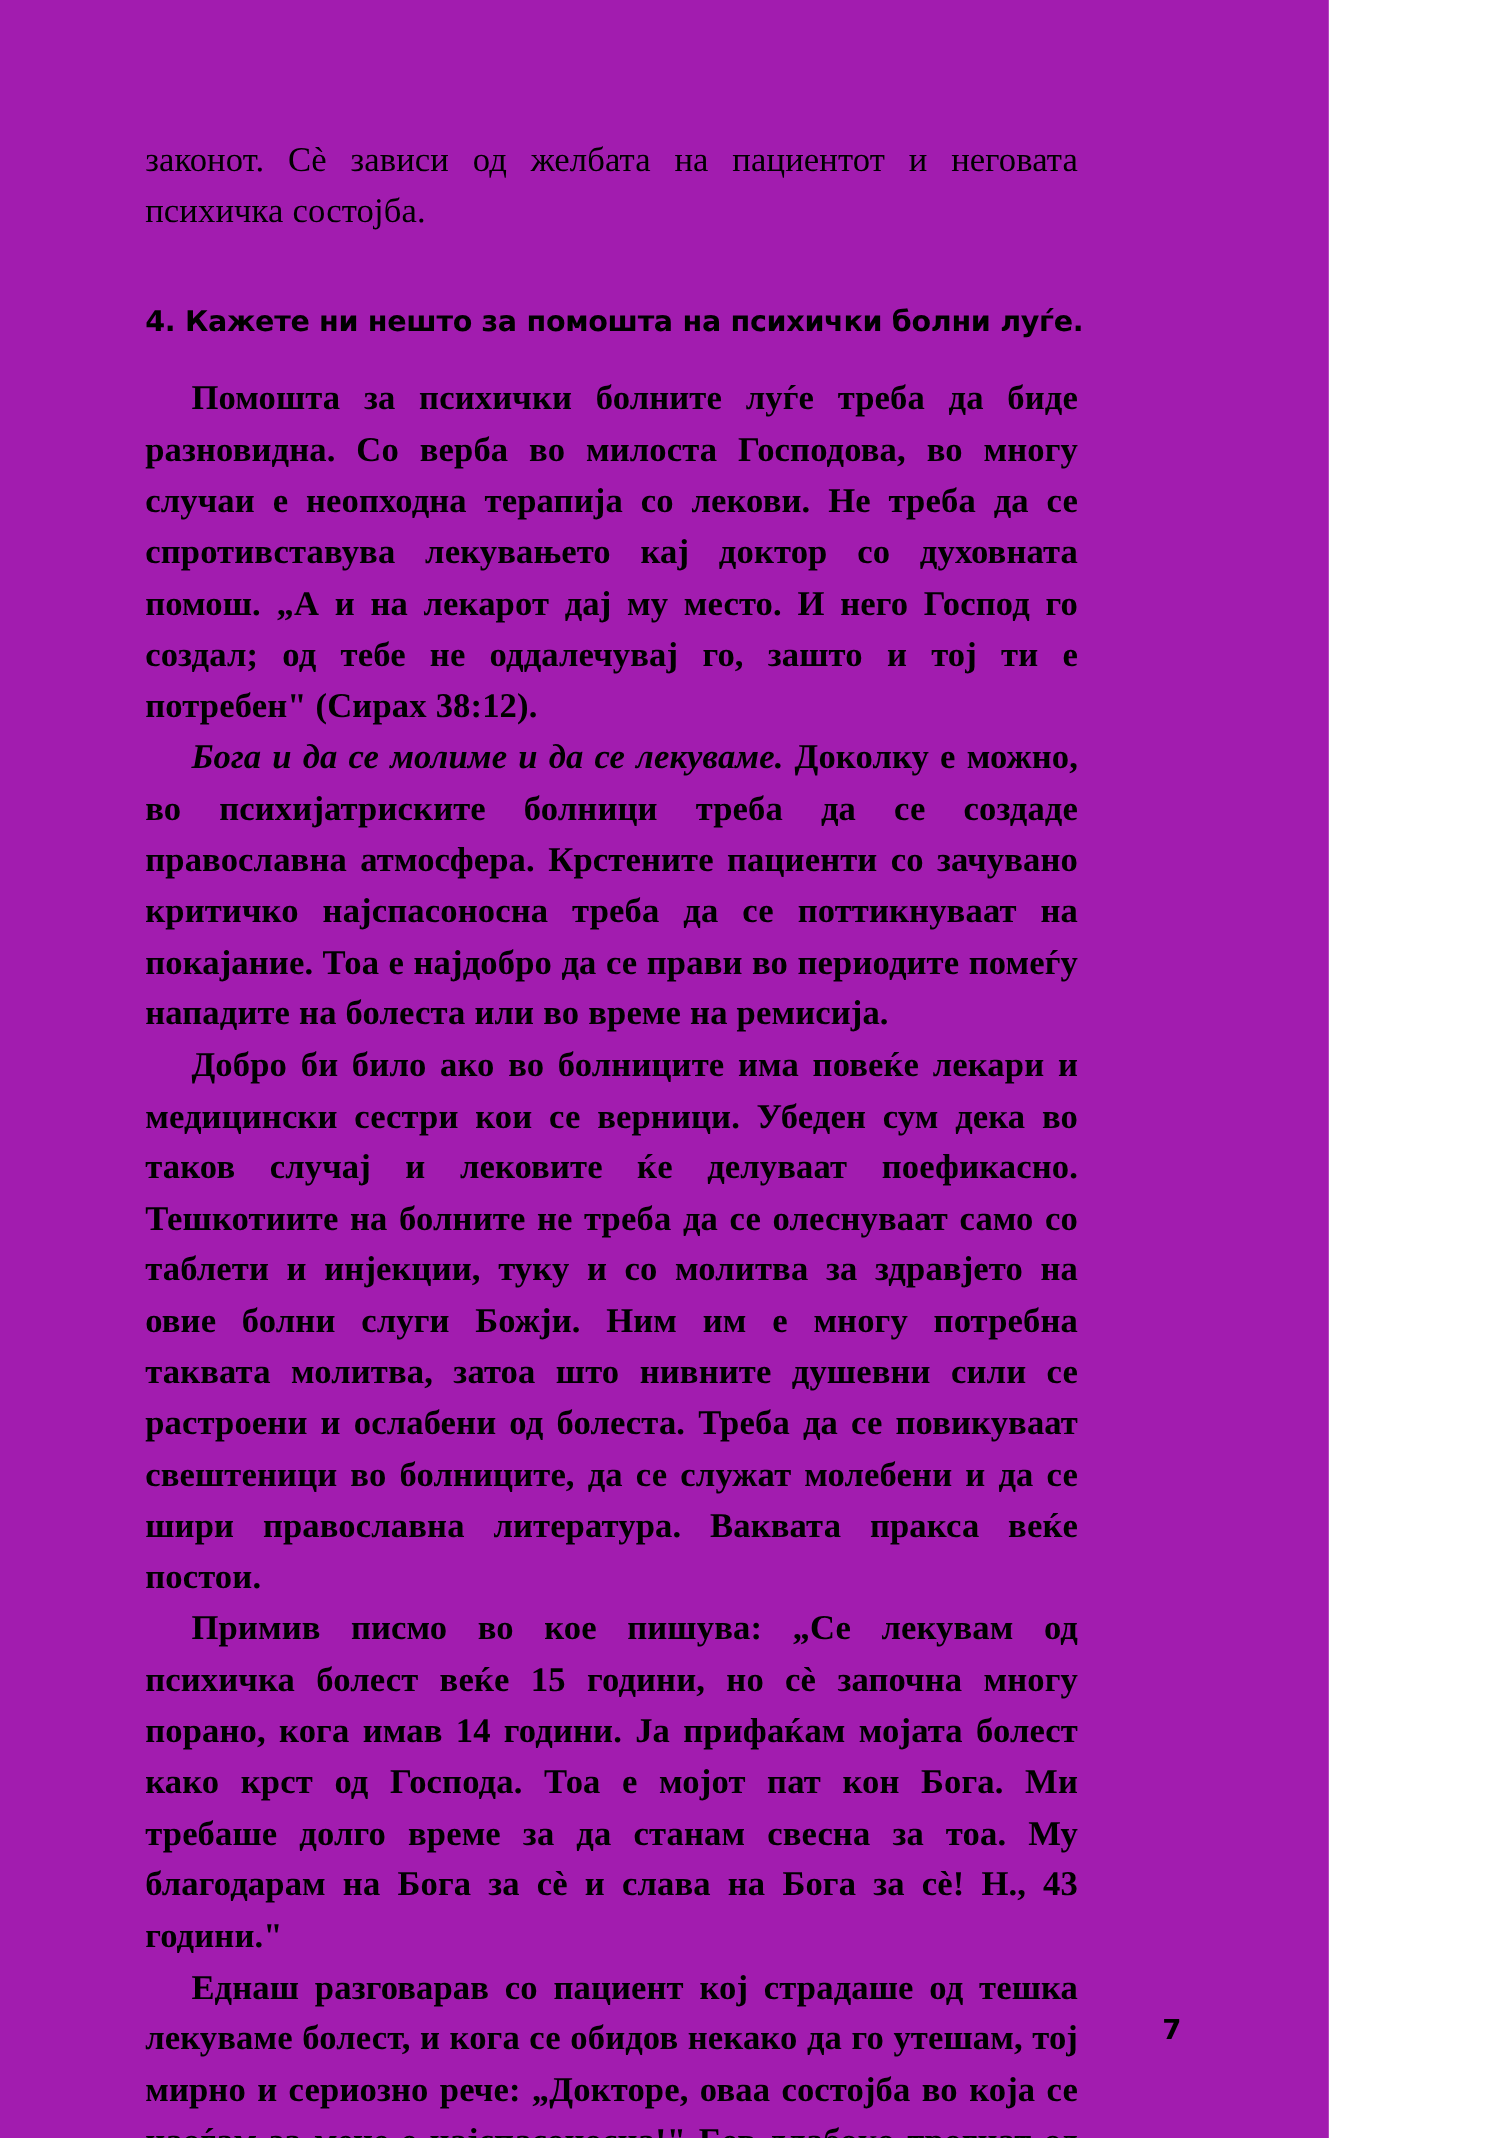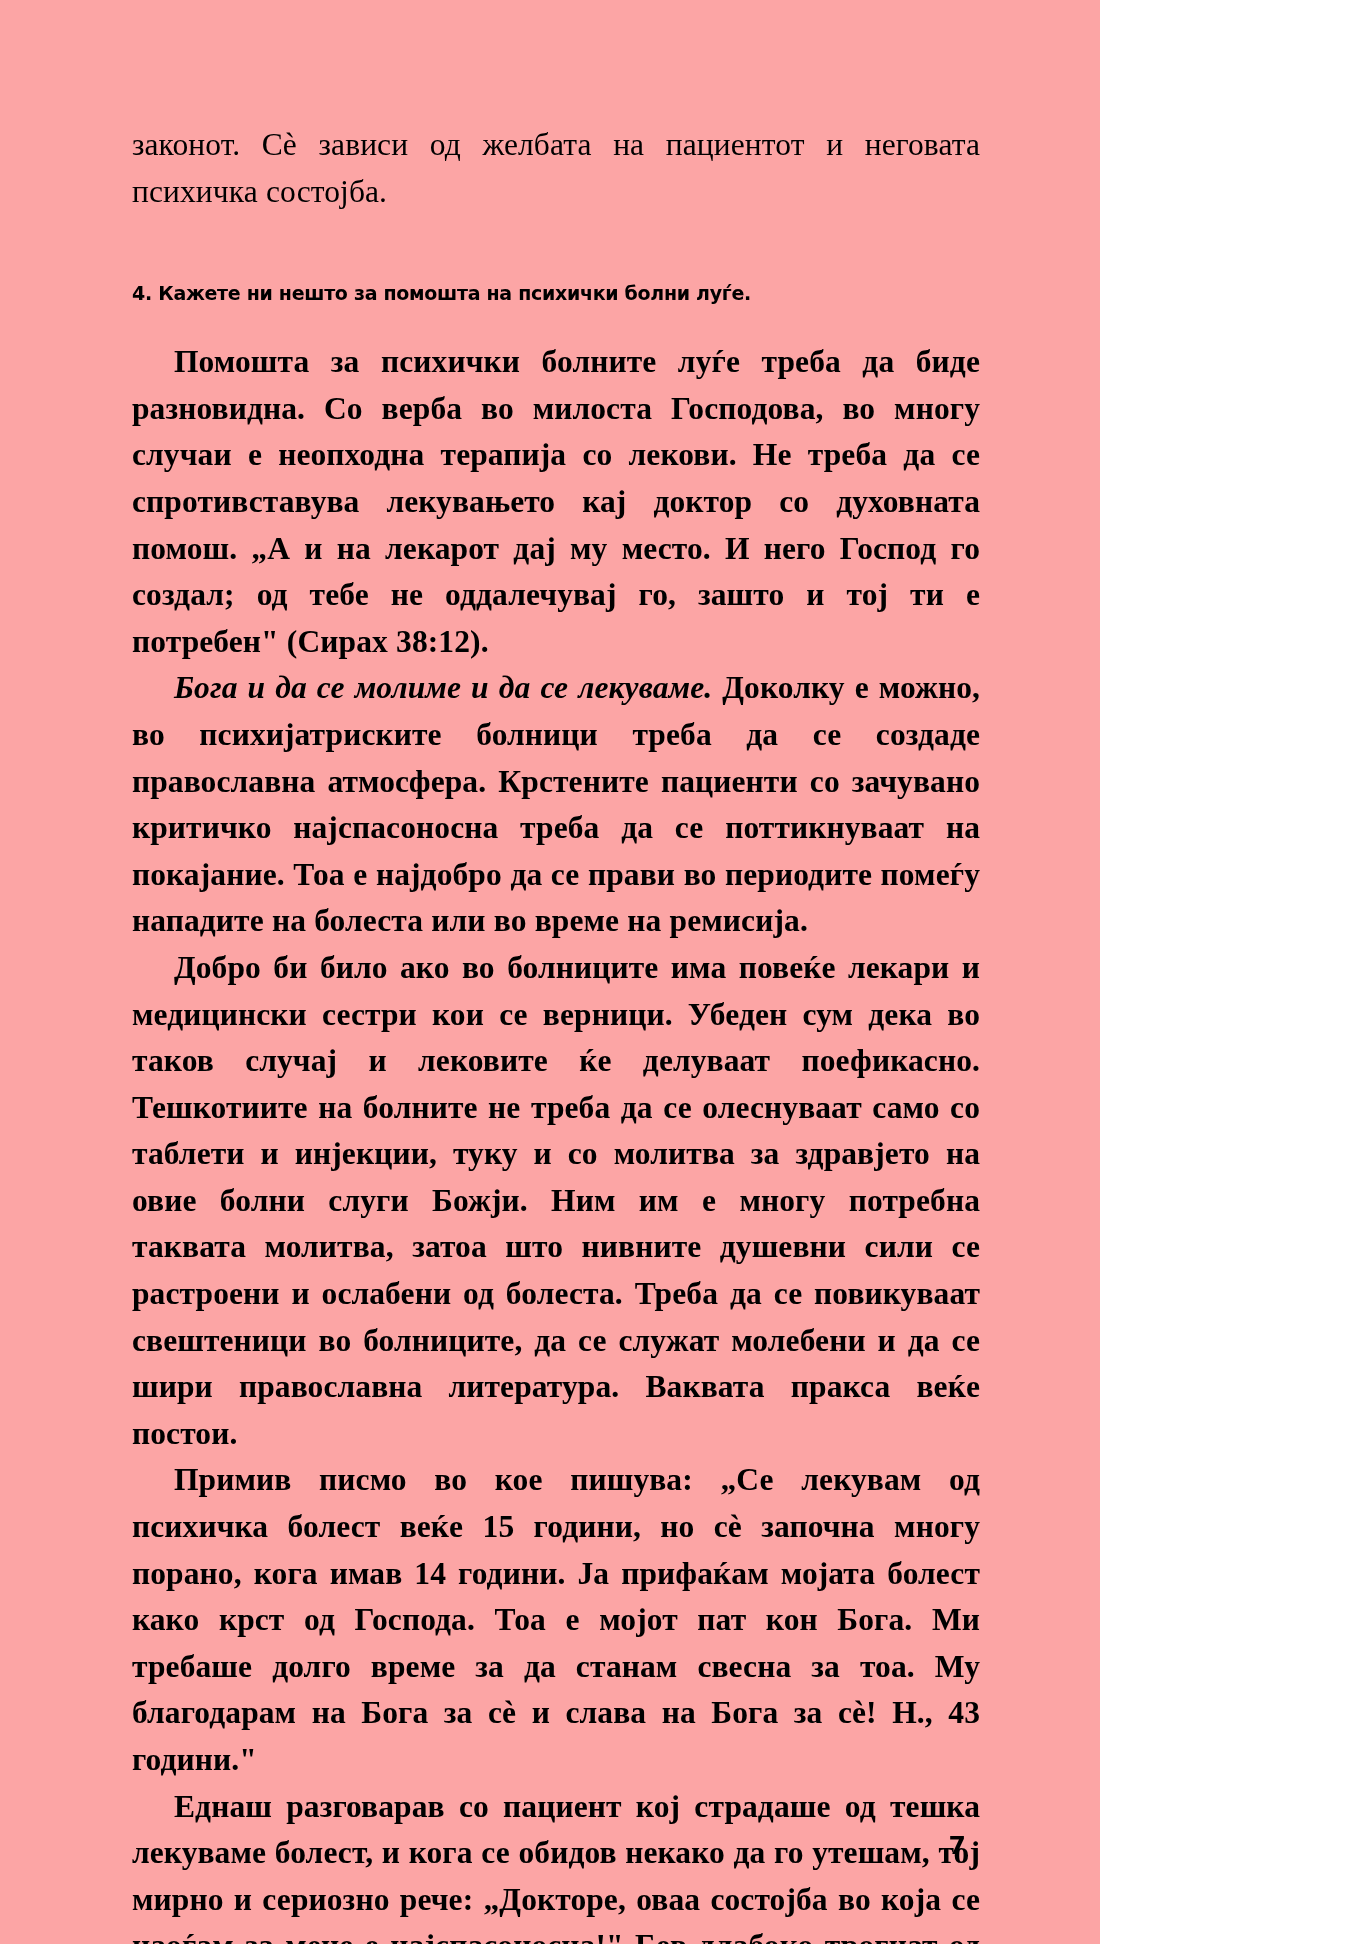--- a/index.html
+++ b/index.html
@@ -12,23 +12,23 @@
     height: 1944px;
     position: relative;
     font-family: "Liberation Serif", "DejaVu Serif", serif;
     color: #000000;
     overflow: hidden;
   }
 
   .page {
     position: absolute;
     left: 0; top: 0;
-    width: 1100px;
+    width: 1208px;
     height: 1944px;
-    background: #fca5a5;
+    background: #a21caf;
   }
 
   
   .text-column {
     position: absolute;
     left: 132px;
     top: 122px;
     width: 848px;
   }
 
@@ -51,21 +51,21 @@
   p.body-par.no-indent {
     text-indent: 0;
   }
 
   
 
   h2.section-heading {
     margin: 0;
     font-family: "DejaVu Sans", "Liberation Sans", sans-serif;
     font-weight: bold;
-    font-size: 19px;
+    font-size: 26px;
     line-height: 36px;
     letter-spacing: -0.3px;
     text-align: left;
     white-space: nowrap;
   }
 
   .gap-before-heading { height: 60px; }
   .gap-after-heading  { height: 28px; }
 
   .italic-lead { font-style: italic; }

